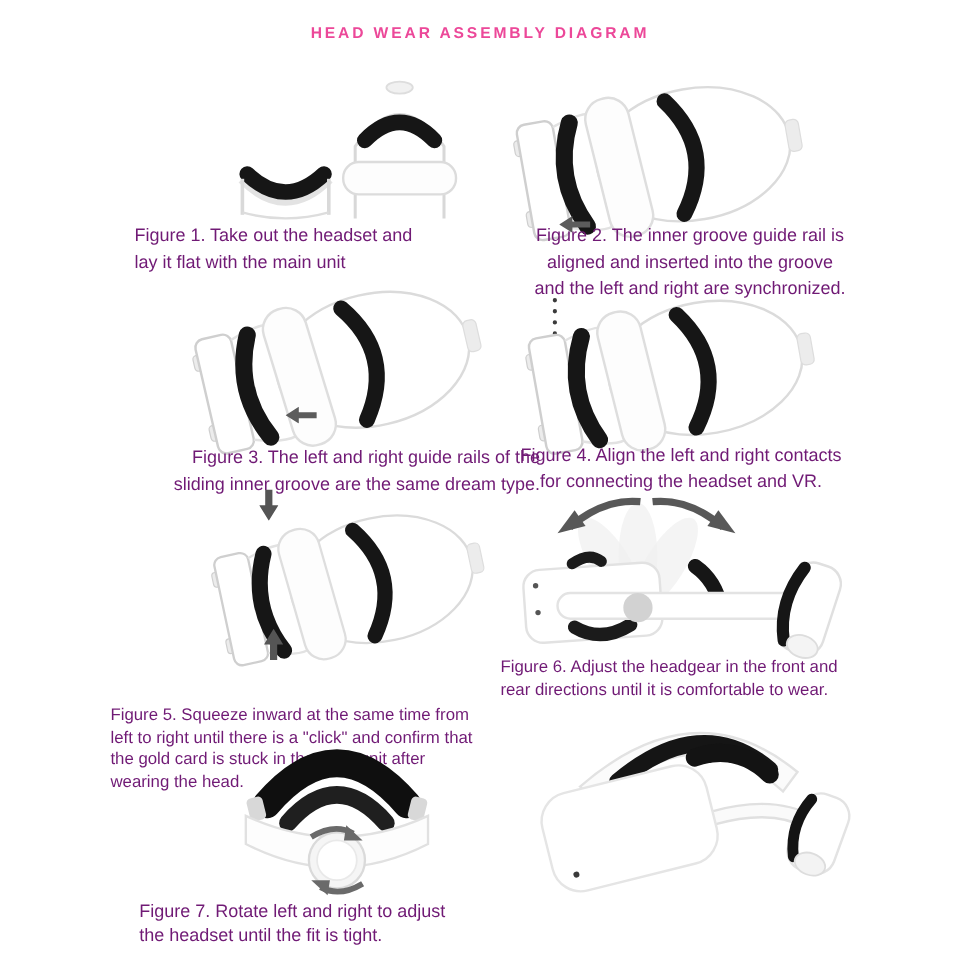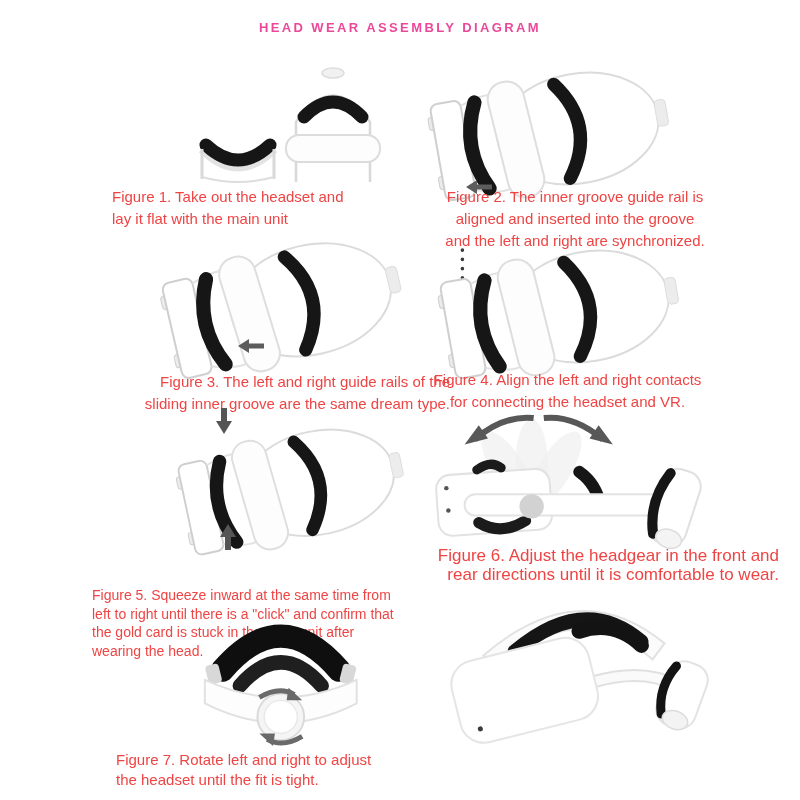--- a/index.html
+++ b/index.html
@@ -7,21 +7,21 @@
     width:800px;height:800px;background:#ffffff;position:relative;
     font-family:"Liberation Sans", sans-serif;color:#111111;overflow:hidden;
   }
   .page-title{
     position:absolute;left:0;top:20px;width:800px;text-align:center;
     font-size:13px;font-weight:700;letter-spacing:2.4px;color:#ec4899;
   }
   .fig{position:absolute;}
   .illo{position:absolute;overflow:visible;}
   .cap{
-    position:absolute;white-space:pre-line;font-size:15px;line-height:22px;color:#ef4444;
+    position:absolute;white-space:pre-line;font-size:15px;line-height:22px;color:#701a75;
   }
   
   #f1{left:60px;top:55px;width:340px;height:185px;}
   #f2{left:410px;top:60px;width:360px;height:195px;}
   #f3{left:60px;top:245px;width:390px;height:175px;}
   #f4{left:420px;top:248px;width:360px;height:170px;}
   #f5{left:60px;top:412px;width:390px;height:215px;}
   #f6{left:410px;top:413px;width:385px;height:180px;}
   #f7{left:100px;top:600px;width:300px;height:200px;}
   #f8{left:400px;top:585px;width:400px;height:200px;}
@@ -37,21 +37,21 @@
   #f5 .arrow-bottom{left:160px;top:112px;}
   #f6 .illo{left:22px;top:0px;}
   #f7 .illo{left:93px;top:4px;}
   #f8 .illo{left:28px;top:0px;}
   
   #f1 .cap{left:52px;top:131px;width:290px;text-align:left;}
   #f2 .cap{left:5px;top:126px;width:320px;text-align:center;}
   #f3 .cap{left:10px;top:126px;width:380px;text-align:right;}
   #f4 .cap{left:0px;top:121px;width:295px;text-align:center;}
   #f5 .cap{left:32px;top:134px;width:348px;font-size:14px;line-height:18.5px;margin-top:40px;}
-  #f6 .cap{left:7px;top:133px;width:362px;font-size:17px;line-height:19px;text-align:right;}
+  #f6 .cap{left:7px;top:133px;width:362px;font-size:14px;line-height:19px;}
   #f7 .cap{left:16px;top:150px;width:292px;line-height:20px;}
   #f8 .cap{left:0px;top:167px;width:400px;letter-spacing:-0.3px;}
 </style>
 </head>
 <body>
 
 <svg width="0" height="0" style="position:absolute" xmlns="http://www.w3.org/2000/svg" aria-hidden="true">
   <defs>
 
     <symbol id="sym-flatpair" viewBox="0 0 250 140" overflow="visible">

